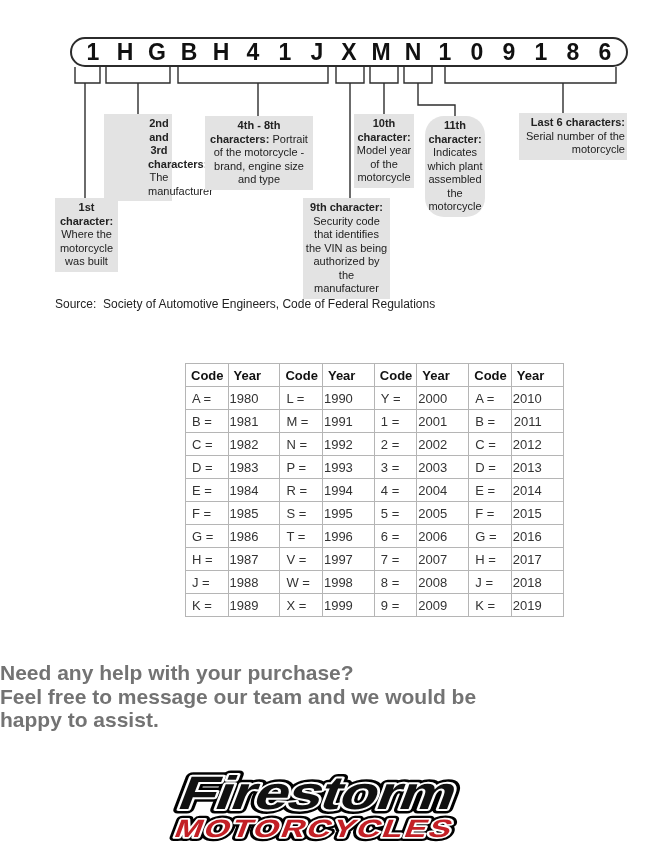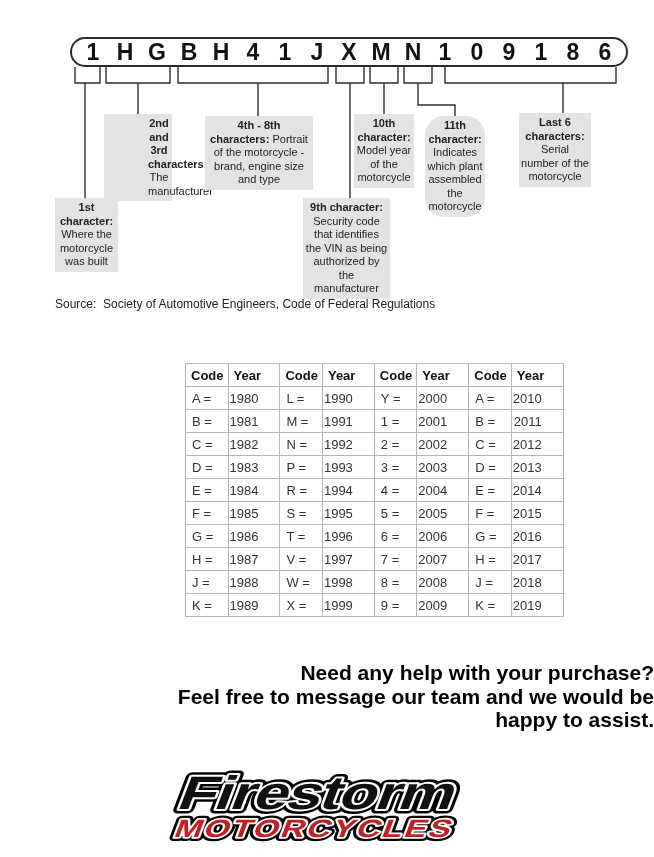--- a/index.html
+++ b/index.html
@@ -27,21 +27,21 @@
     font-size:11px; line-height:13.5px; color:#222; padding:3px 2px;
     box-sizing:border-box;
   }
   .lbox .t { font-weight:bold; }
   .lb1 { left:55px;  top:198px; width:63px;  }
   .lb2 { left:104px; top:114px; width:68px;padding-left:44px;  }
   .lb3 { left:205px; top:116px; width:108px; }
   .lb4 { left:303px; top:198px; width:87px;  }
   .lb5 { left:354px; top:114px; width:60px;  }
   .lb6 { left:425px; top:116px; width:60px;border-radius:19px;  }
-  .lb7 { left:519px; top:113px; width:72px;  }
+  .lb7 { left:519px; top:113px; width:108px;text-align:right;  }
   
   .source {
     position:absolute; left:55px; top:297px; font-size:12px; color:#222;
     white-space:pre;
   }
   
   .year-table {
     position:absolute; left:185px; top:363px; border-collapse:collapse;
     background:#fff;
   }
@@ -49,22 +49,22 @@
     border:1px solid #b5b5b5; font-size:13px; height:23px; box-sizing:border-box;
     white-space:nowrap;
   }
   .year-table th { font-weight:bold; color:#111; text-align:left; padding:0 4px 0 5px;margin-left:33px; }
   .year-table th.col-code { width:37px; }
   .year-table th.col-year { width:33px; }
   .year-table td.code { color:#333; text-align:left;  padding-left:6px; }
   .year-table td.year { color:#333; text-align:right; padding-right:21px; }
   
   .help {
-    position:absolute; left:0; top:661px; width:654px; text-align:right;
-    font-weight:bold; font-size:21px; line-height:23.5px; color:#000000;
+    position:absolute; left:0; top:661px; width:654px; text-align:left;
+    font-weight:bold; font-size:21px; line-height:23.5px; color:#737373;
   }
   
   .logo { position:absolute; left:148px; top:763px; }
   .logo text { font-family:"Liberation Sans", sans-serif; font-weight:bold; }
 </style>
 </head>
 <body>
 
 <div class="canvas">
 

